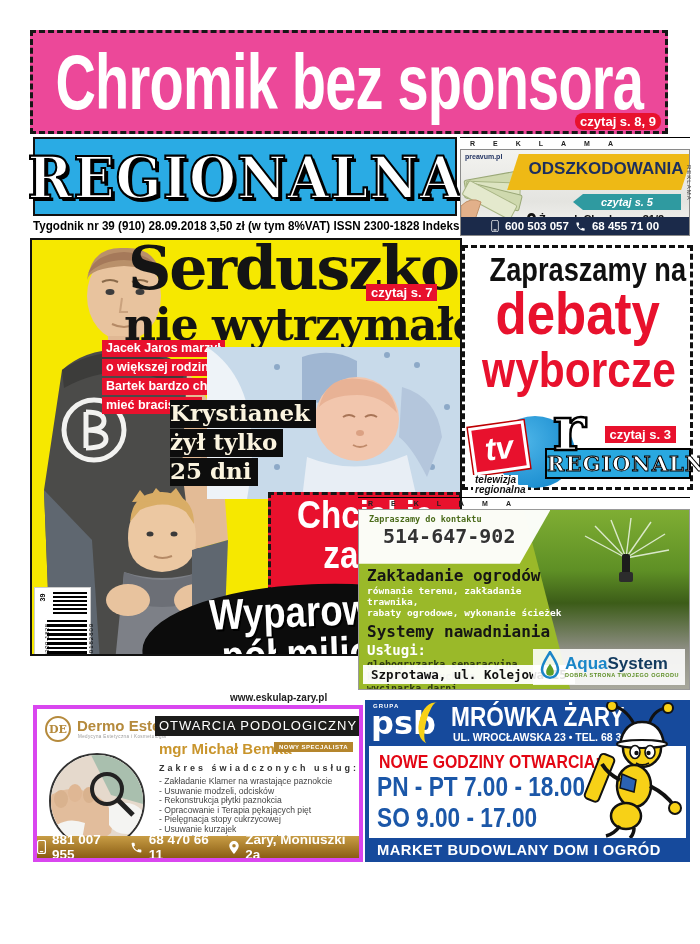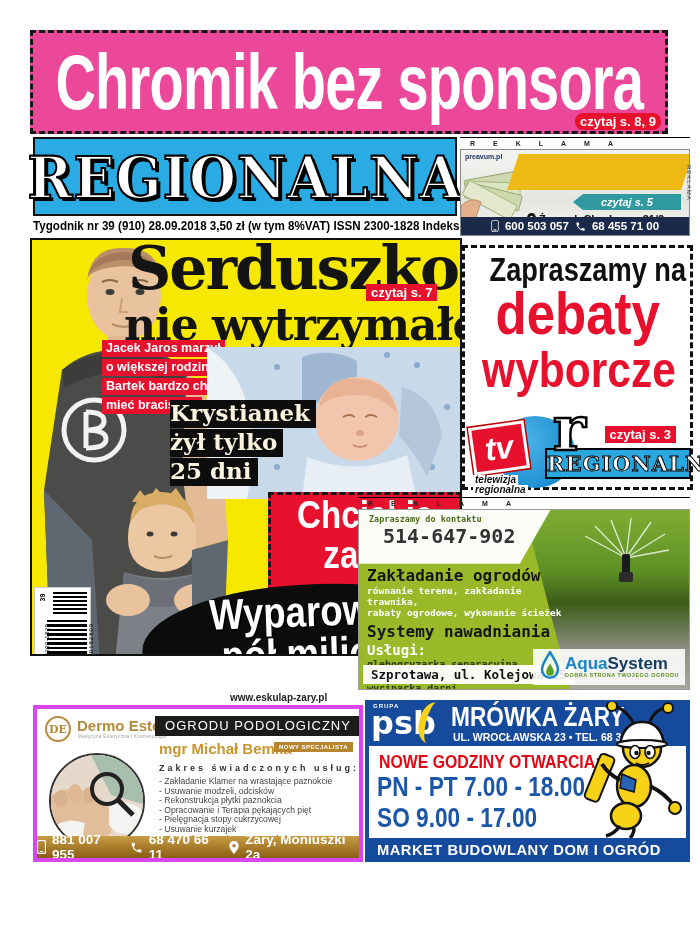--- a/index.html
+++ b/index.html
@@ -152,20 +152,21 @@
       <svg width="62" height="62" style="position:absolute;left:0;top:8px">
         <g transform="rotate(8 30 40)">
           <rect x="2" y="18" width="52" height="16" rx="2" fill="#cfd9ae" stroke="#9aa877" transform="rotate(-18 28 26)"></rect>
           <rect x="4" y="24" width="54" height="16" rx="2" fill="#dde4c2" stroke="#a8b584" transform="rotate(-6 30 32)"></rect>
           <rect x="4" y="30" width="56" height="16" rx="2" fill="#cfd9ae" stroke="#9aa877" transform="rotate(6 30 38)"></rect>
           <rect x="2" y="34" width="54" height="16" rx="2" fill="#e4e9cd" stroke="#a8b584" transform="rotate(20 28 42)"></rect>
         </g>
         <path d="M0 48 Q10 38 20 44 L14 62 L0 62 Z" fill="#e2b08a" stroke="#c09068"></path>
       </svg>
       <div class="yellow-band"></div>
+      <div class="title">ODSZKODOWANIA</div>
       <div class="arrow">czytaj s. 5</div>
       <div class="addr">
         <svg width="9" height="12" viewBox="0 0 16 22">
             <path d="M8 0C3.6 0 0 3.6 0 8c0 5.4 8 14 8 14s8-8.6 8-14c0-4.4-3.6-8-8-8zm0 11a3 3 0 110-6 3 3 0 010 6z" fill="#111"></path>
           </svg>
         <span>Żary, ul. Chrobrego 31/2</span>
       </div>
       <div class="phones">
         <span class="icon-w">
             <svg width="8" height="12" viewBox="0 0 10 16">
@@ -340,21 +341,21 @@
         </div>
       </div>
     </div>
   </div>
 
   <div id="dermo-site" class="abs">www.eskulap-zary.pl</div>
   <div id="dermo" class="abs">
     <div class="logo-circ">DE</div>
     <div class="logo-nm">Dermo Estetic</div>
     <div class="logo-tg">Medycyna Estetyczna i Kosmetologia</div>
-    <div class="hdr">OGRODU PODOLOGICZNY</div>
+    <div class="hdr">OTWARCIA PODOLOGICZNY</div>
     <div class="doc">mgr Michał Bemka</div>
     <div class="badge">NOWY SPECJALISTA</div>
     <div class="photo">
       <svg width="96" height="96" viewBox="0 0 96 96">
         <rect width="96" height="96" fill="#e5d9cc"></rect>
         <path d="M40 0 H96 V50 L60 40 Z" fill="#a9bfae"></path>
         <path d="M0 40 Q20 28 44 40 Q66 52 60 78 Q40 96 14 88 Q-4 70 0 40Z" fill="#e2bd9c"></path>
         <ellipse cx="10" cy="44" rx="7" ry="9" fill="#d9b28e"></ellipse>
         <ellipse cx="24" cy="38" rx="7" ry="9" fill="#dfb794"></ellipse>
         <ellipse cx="38" cy="40" rx="6" ry="8" fill="#d9b28e"></ellipse>

